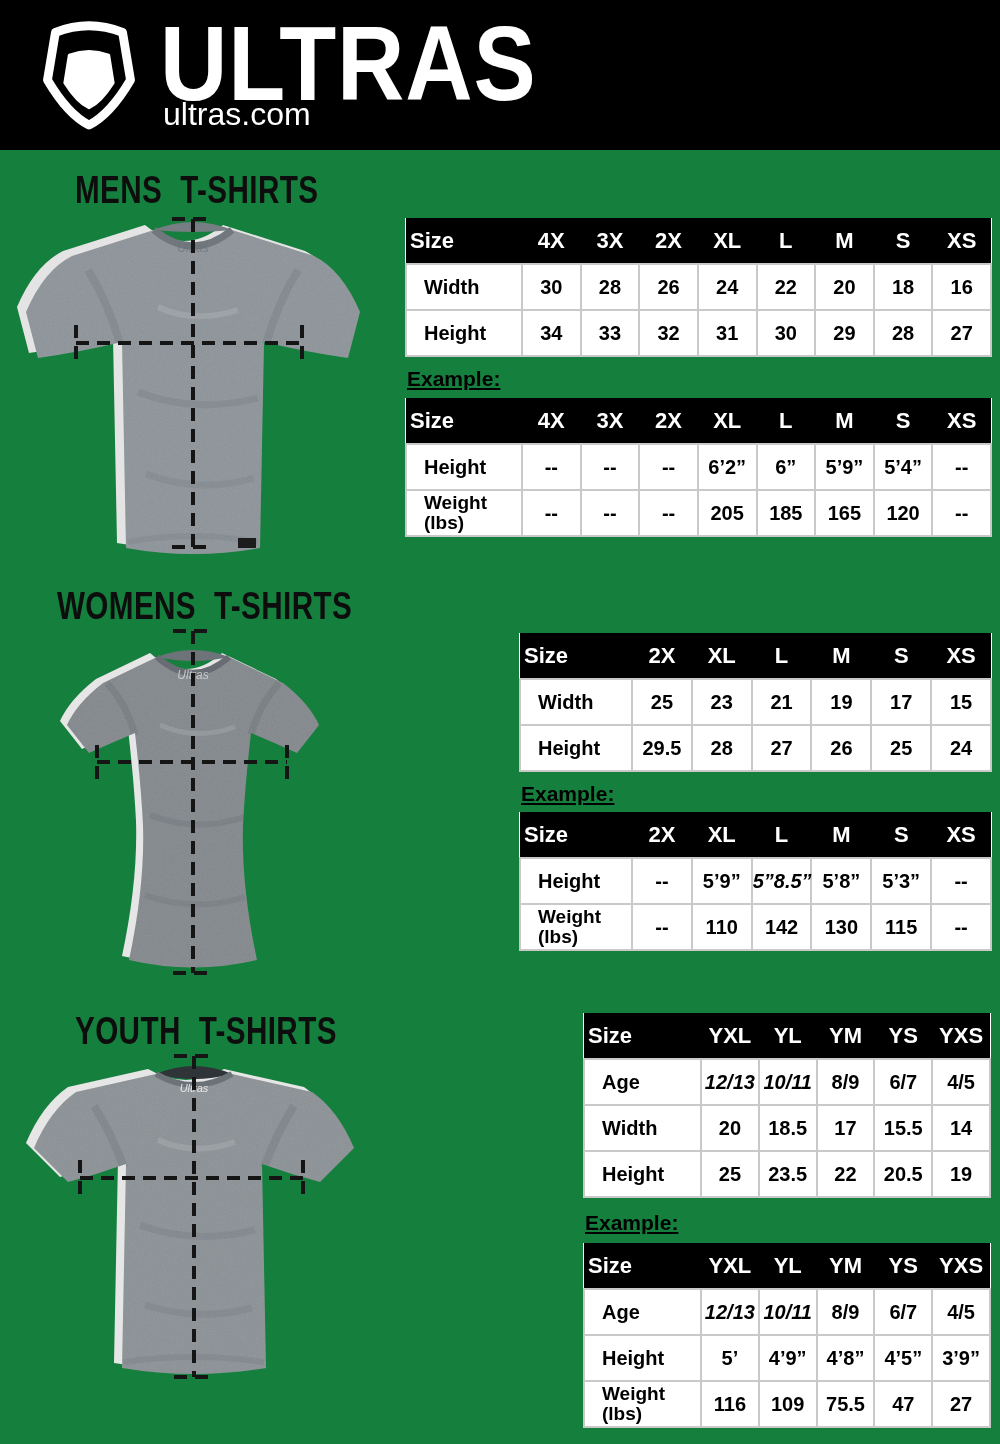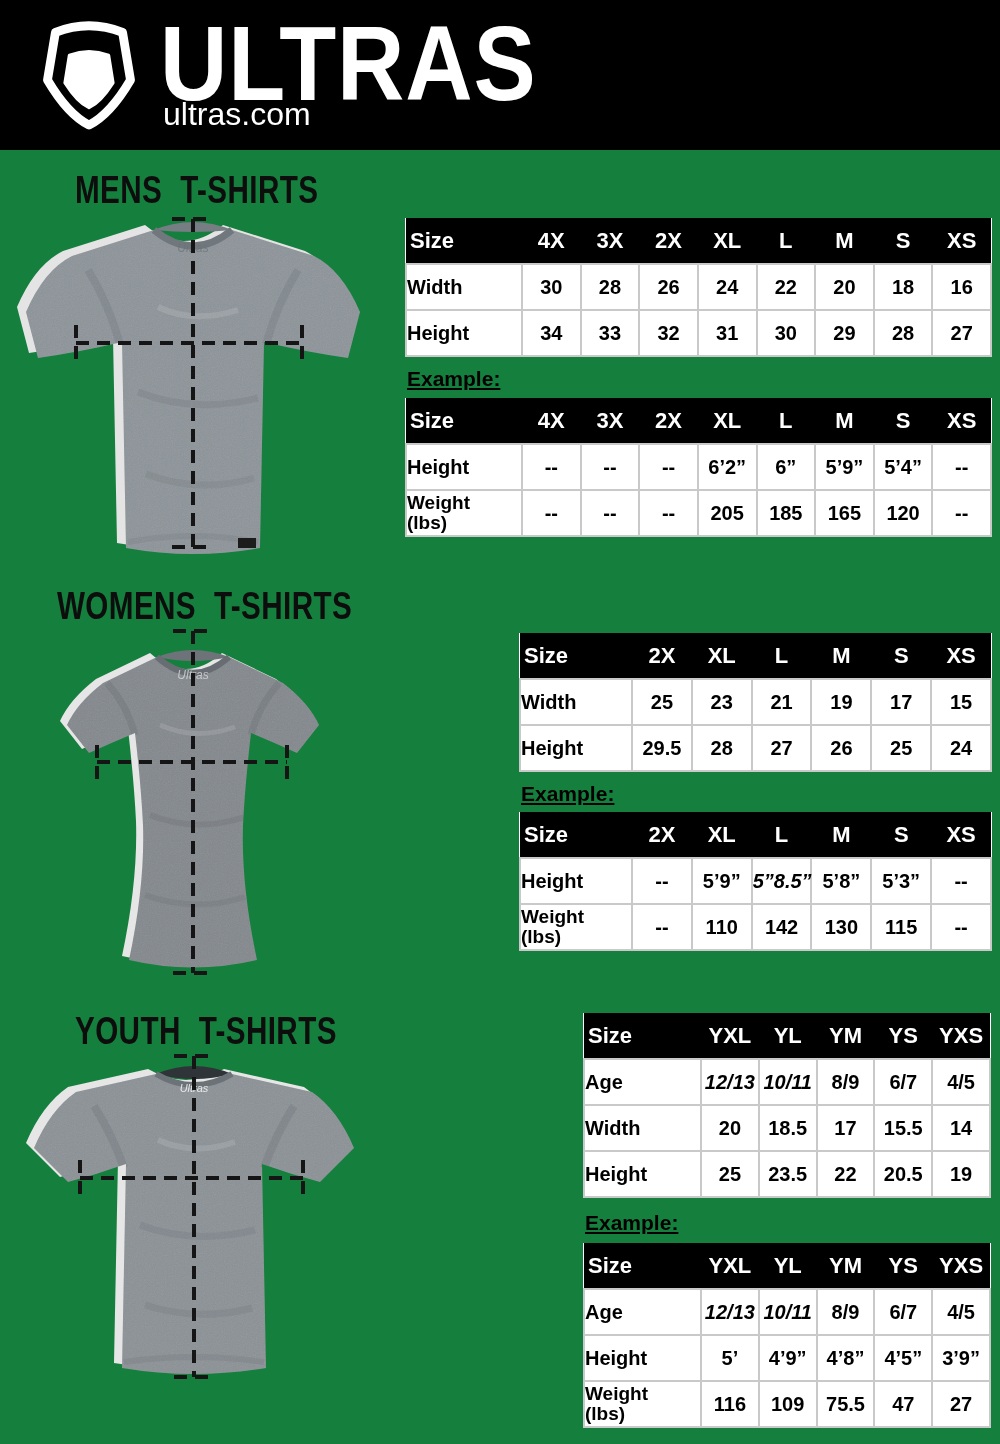--- a/index.html
+++ b/index.html
@@ -43,21 +43,21 @@
     background:#000;color:#fff;font-weight:bold;font-size:22px;
     height:45px;padding:0;border:0;
   }
   table.size-table thead th.label-col{text-align:left;padding-left:4px;}
   table.size-table tbody th,
   table.size-table tbody td{
     border:2px solid #c9c9c9;font-weight:bold;font-size:20px;color:#000;
     text-align:center;height:44px;padding:0;background:#fff;
   }
   table.size-table tbody th{
-    text-align:left;padding-left:0;white-space:pre-line;line-height:1.05;
+    text-align:left;padding-left:17px;white-space:pre-line;line-height:1.05;
   }
   table.size-table tbody th.two-line{font-size:19px;}
   td.s-text{font-size:17px;font-style:italic;}
   #mens-table-1,#mens-table-2{left:405px;width:587px;}
   #mens-table-1{top:218px;}
   #mens-table-2{top:398px;}
   #mens-table-1 .label-col,#mens-table-2 .label-col{width:112px;}
   #womens-table-1,#womens-table-2{left:519px;width:473px;}
   #womens-table-1{top:633px;}
   #womens-table-2{top:812px;}

